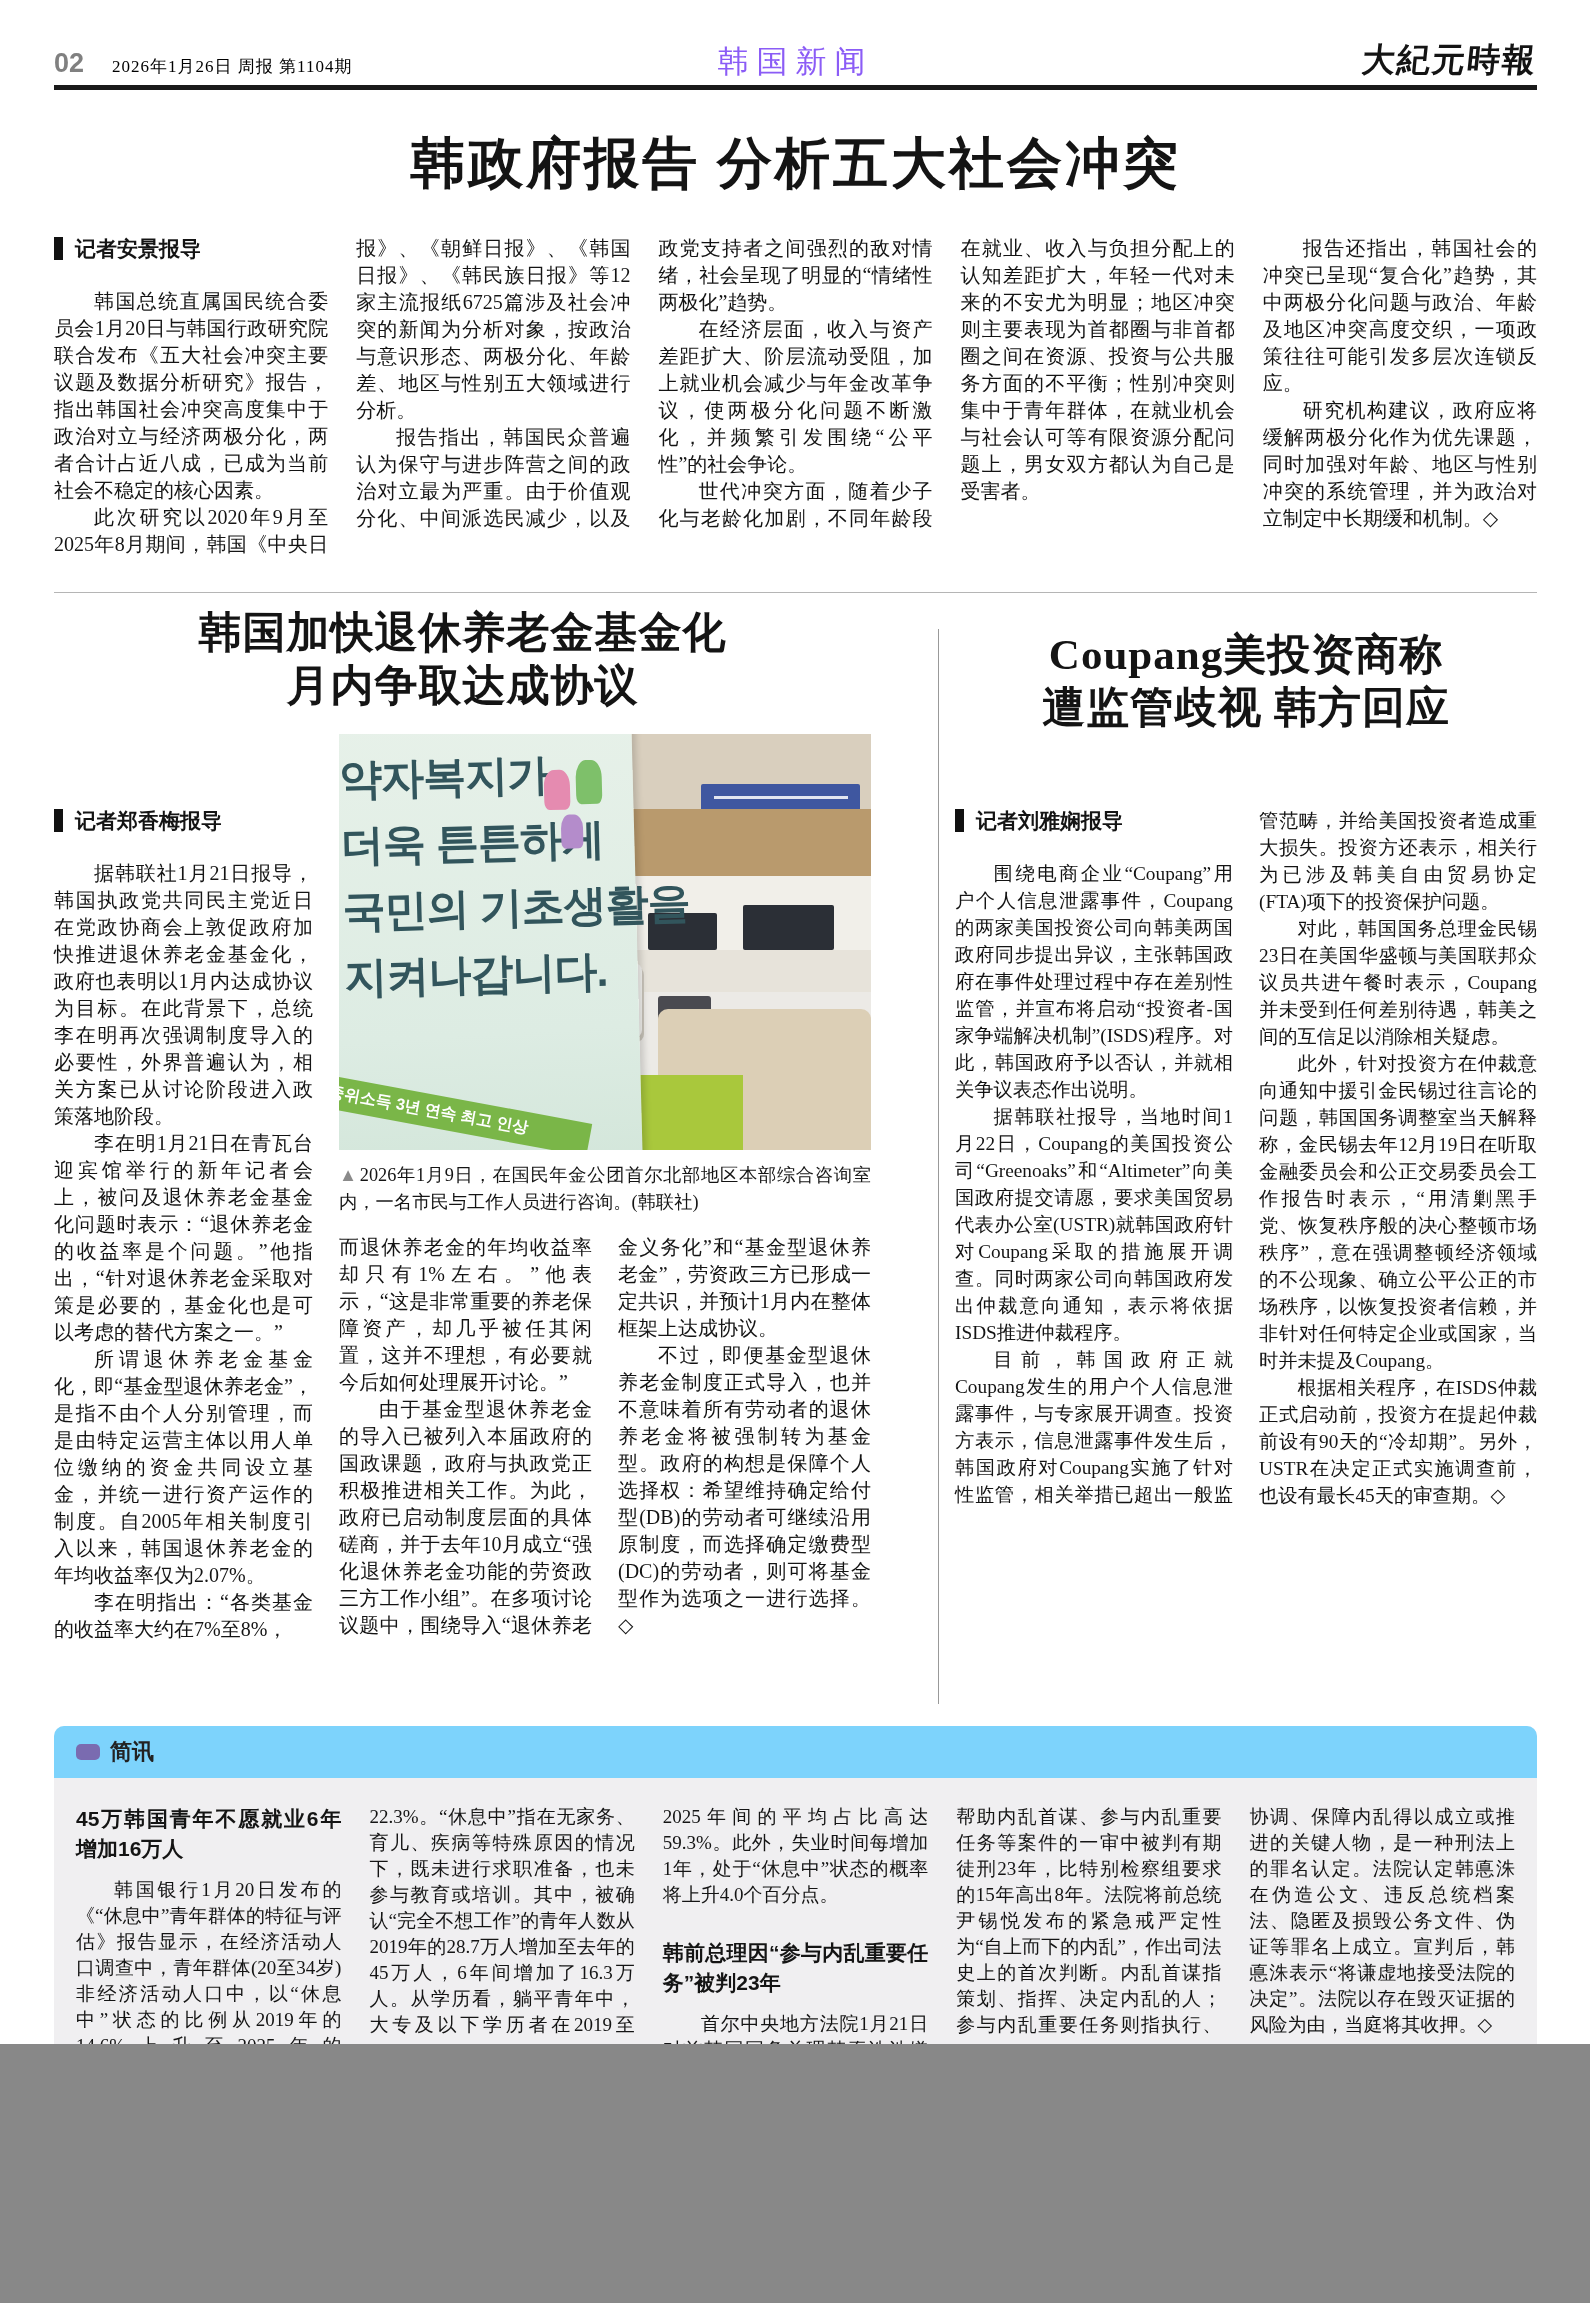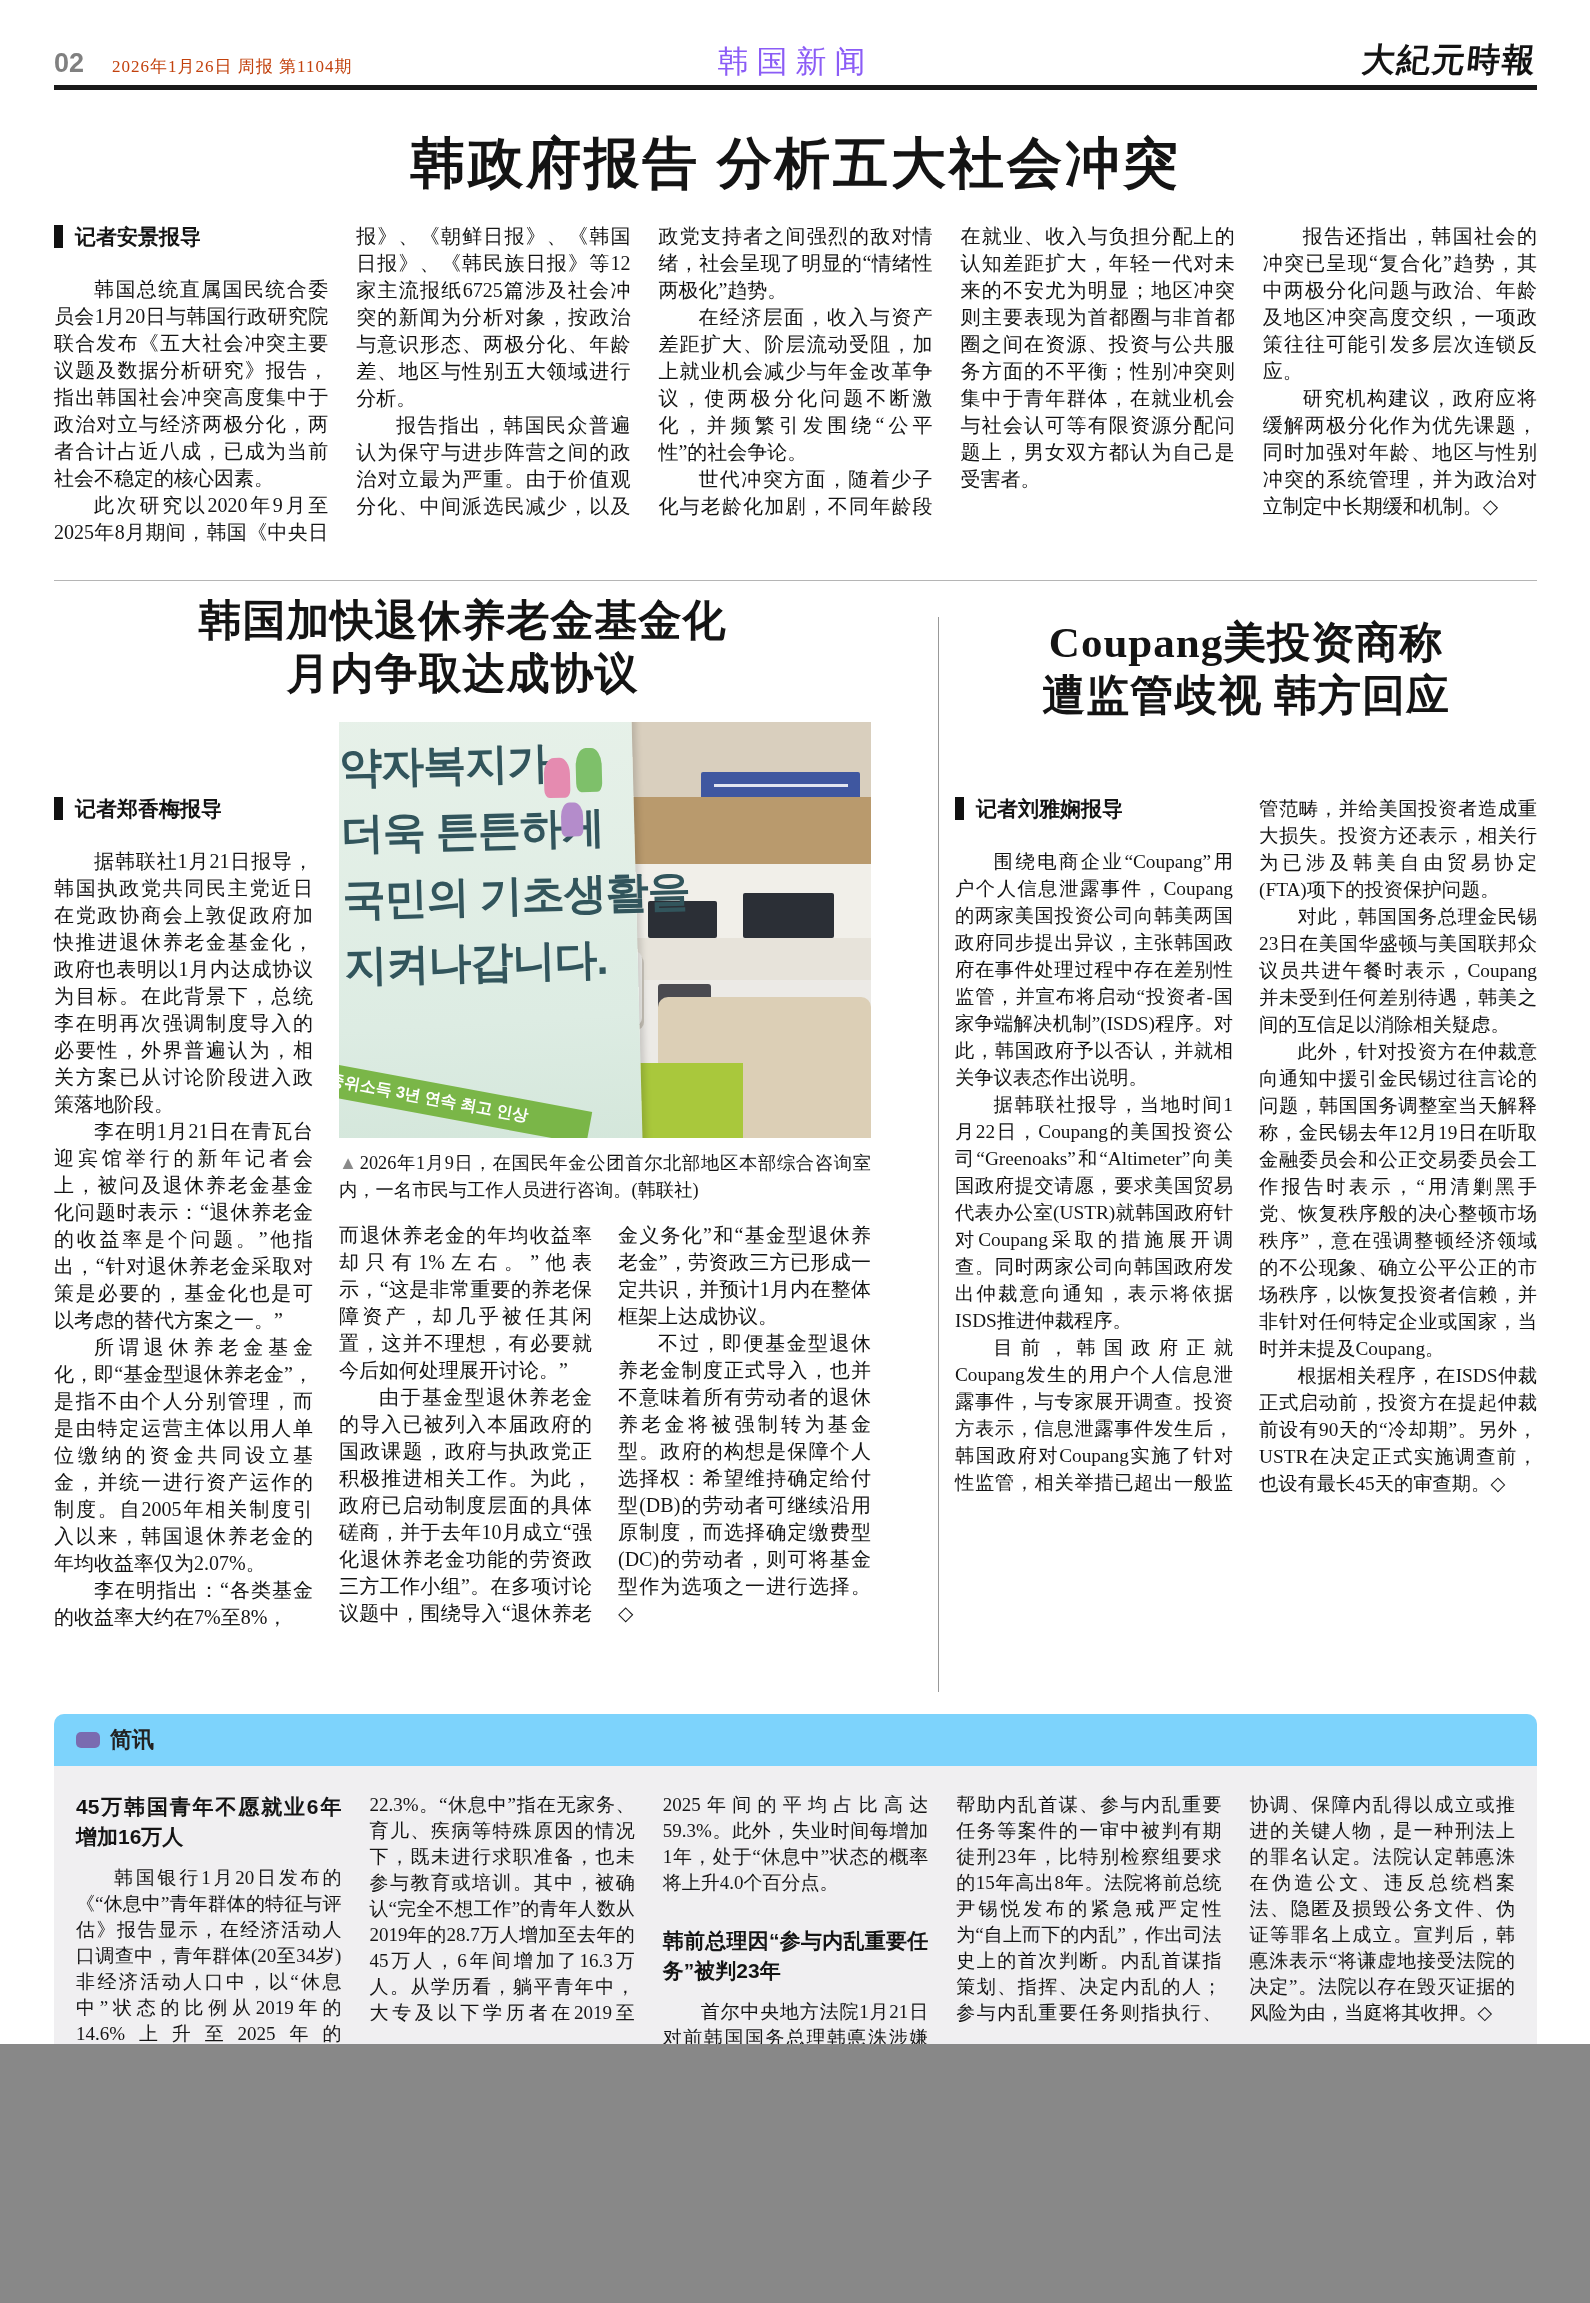--- a/index.html
+++ b/index.html
@@ -2,34 +2,34 @@
 <html><head>
 <meta charset="utf-8">
 <style>
   html,body{margin:0;padding:0;background:#888;}
   .page{width:1591px;height:2044px;background:#ffffff;position:relative;
         box-sizing:border-box;padding:0 54px;overflow:hidden;
         font-family:"Liberation Serif","DejaVu Serif",serif;color:#141414;}
   
   .header{display:flex;align-items:flex-end;padding-top:77px;height:59px;box-sizing:border-box;position:relative;}
   .page-num{font-family:"Liberation Sans","DejaVu Sans",sans-serif;font-weight:bold;font-size:27px;color:#808080;line-height:1;}
-  .issue-info{font-size:17px;color:#c2410c;margin-left:28px;line-height:1.2;letter-spacing:1px;}
+  .issue-info{font-size:17px;color:#000000;margin-left:28px;line-height:1.2;letter-spacing:1px;}
   .section-title{position:absolute;left:0;right:0;text-align:center;font-size:31px;letter-spacing:8px;color:#8b5cf6;line-height:1;}
   .masthead{margin-left:auto;font-weight:900;font-size:33px;letter-spacing:2px;transform:skewX(-6deg);line-height:1;white-space:nowrap;}
   .top-rule{height:5px;background:#1a1a1a;margin-top:8px;}
   
   .byline{font-family:"Liberation Sans","DejaVu Sans",sans-serif;font-weight:bold;font-size:21px;
           display:flex;align-items:center;margin-bottom:26px;break-inside:avoid;}
   .byline-bar{display:inline-block;width:9px;height:23px;background:#111;margin-right:12px;}
   .body-text{font-size:20px;line-height:27px;text-align:justify;}
   .body-text p{margin:0;text-indent:2em;}
   .body-text p.cont{text-indent:0;}
   
   .a1-headline{text-align:center;font-size:55px;font-weight:bold;letter-spacing:3px;margin-top:42px;line-height:1.15;}
-  .a1-body{margin-top:28px;column-count:5;column-gap:28px;}
+  .a1-body{margin-top:40px;column-count:5;column-gap:28px;}
   .section-divider{height:1px;background:#b5b5b5;margin-top:34px;}
   
   .row2{display:flex;margin-top:14px;height:1097px;box-sizing:border-box;}
   .row2-left{width:817px;flex:0 0 817px;padding-right:67px;}
   .row2-right{flex:1;border-left:1px solid #999;padding-left:16px;margin-top:22px;}
   .a2-headline,.a3-headline{text-align:center;font-size:43px;font-weight:bold;line-height:1.22;letter-spacing:1px;}
   .a2-content{display:flex;margin-top:22px;}
   .a2-col1{width:259px;flex:0 0 259px;padding-top:73px;}
   .a2-rest{flex:1;padding-left:26px;}
   .a2-cols{column-count:2;column-gap:26px;margin-top:18px;}

